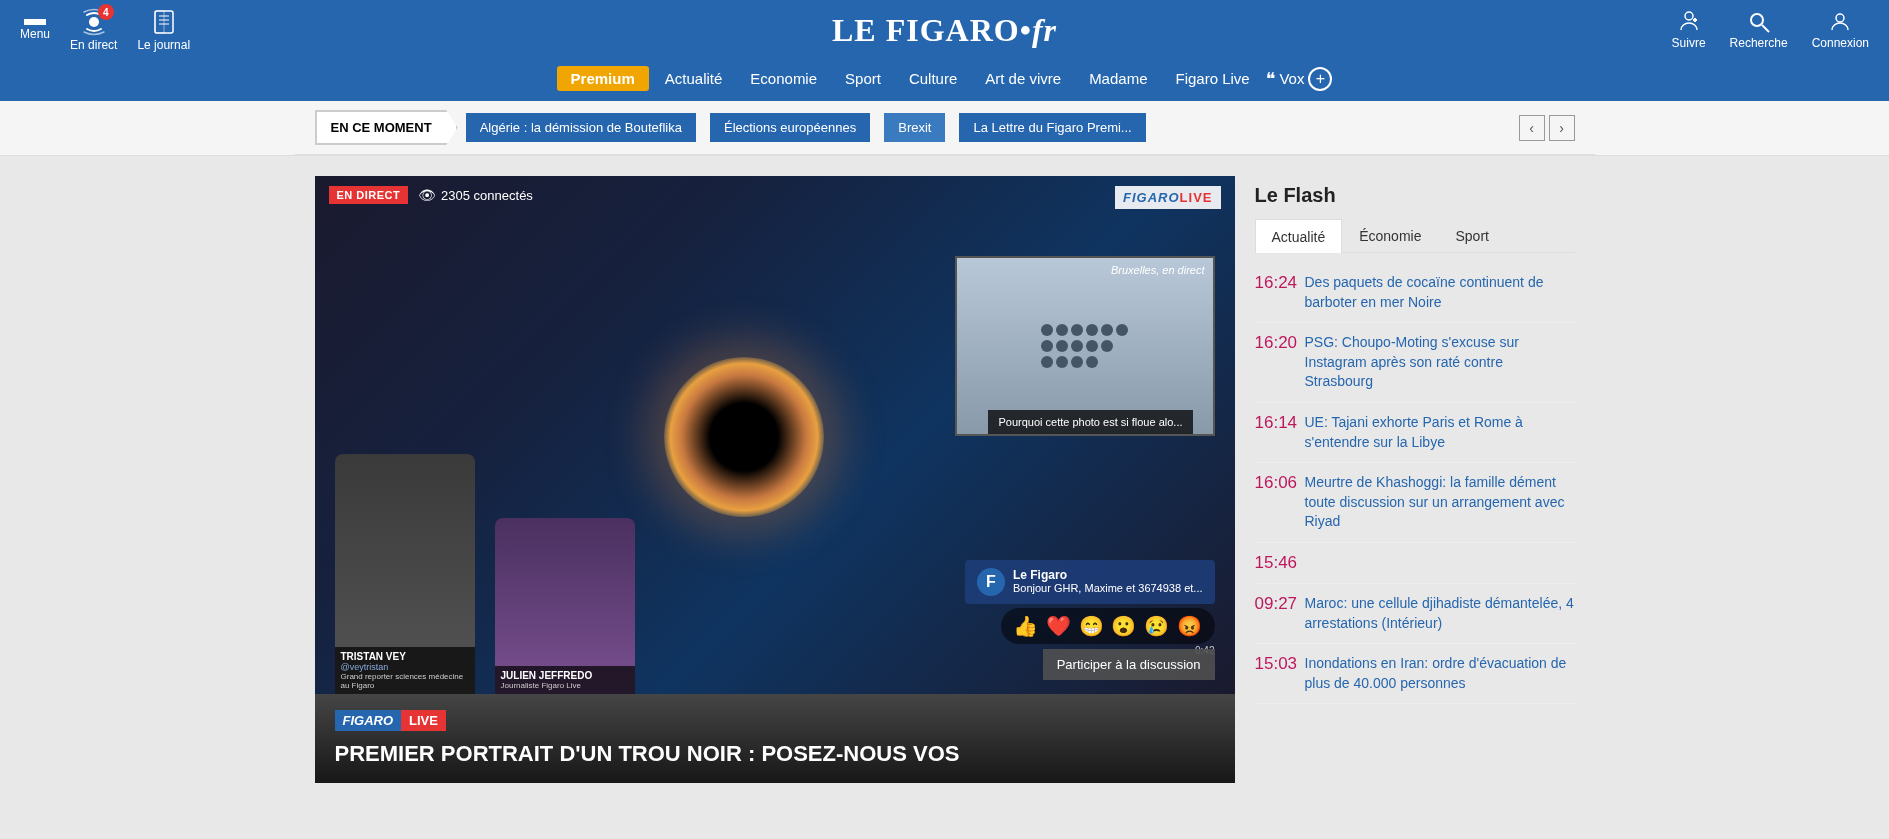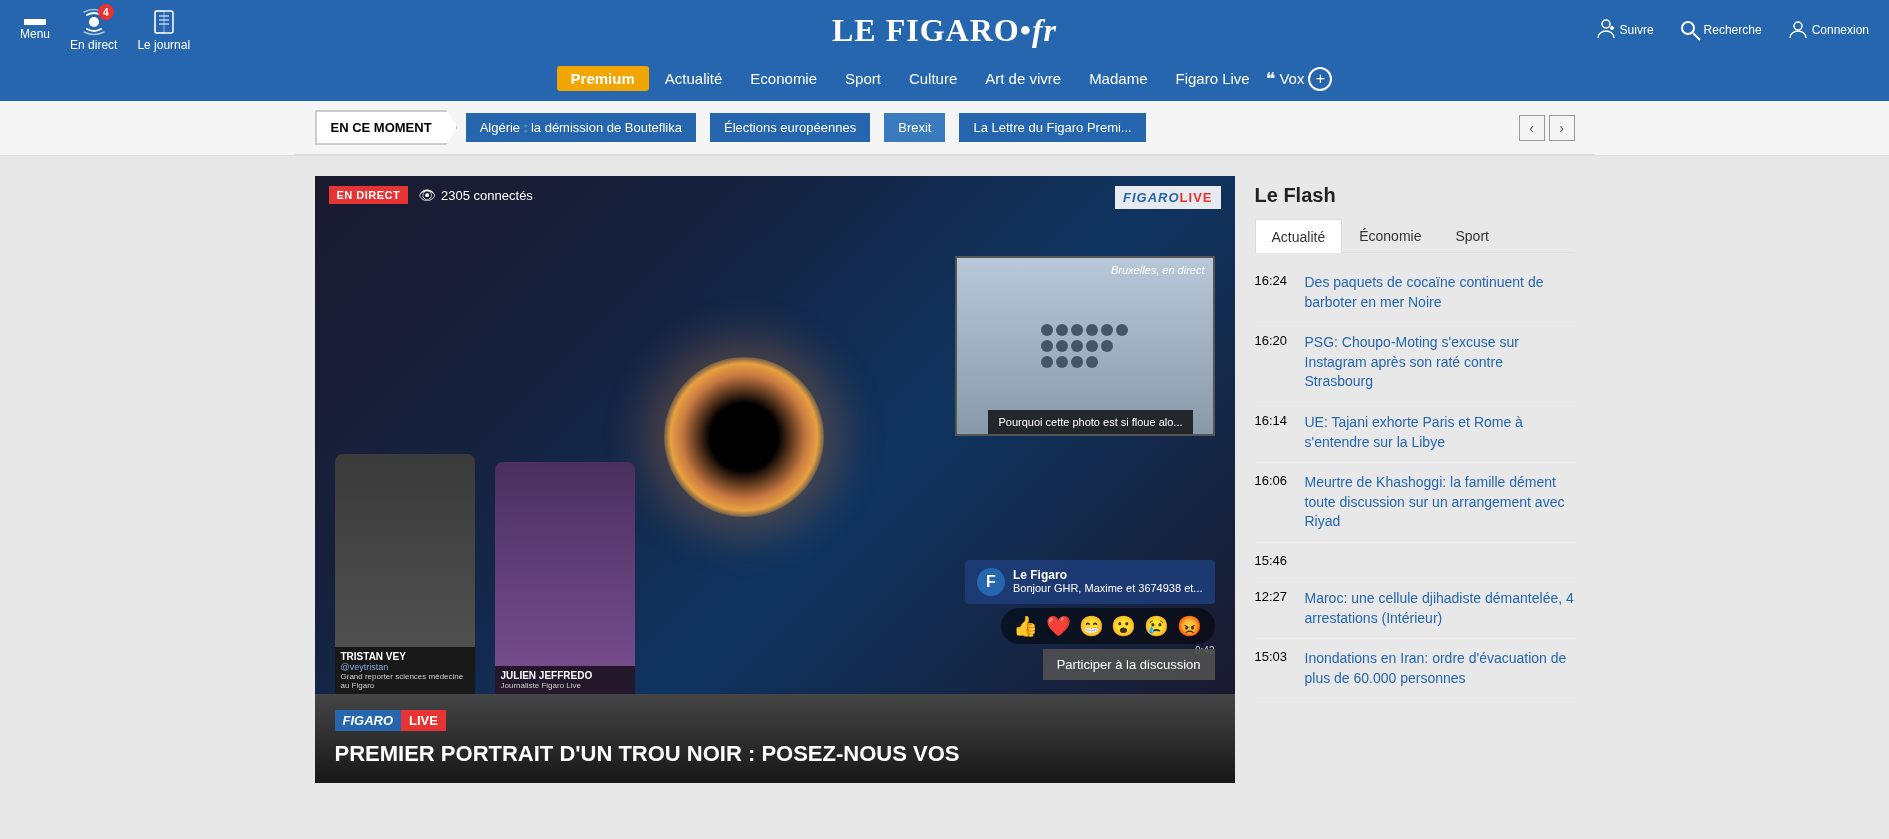--- a/index.html
+++ b/index.html
@@ -101,20 +101,21 @@
       font-style: italic;
       font-family: Georgia, serif;
     }
     .header-right {
       display: flex;
       align-items: center;
       gap: 24px;
     }
     .header-right-btn {
       display: flex;
+      flex-direction: column;
       align-items: center;
       cursor: pointer;
       font-size: 12px;
       color: white;
       gap: 2px;
     }
     .header-right-btn svg {
       width: 24px;
       height: 24px;
     }
@@ -555,22 +556,22 @@
       flex-direction: column;
     }
     .flash-item {
       display: flex;
       gap: 12px;
       padding: 10px 0;
       border-bottom: 1px solid #eee;
       align-items: flex-start;
     }
     .flash-time {
-      color: #000000;
-      font-size: 13px;
+      color: #be185d;
+      font-size: 17px;
       flex-shrink: 0;
       width: 38px;
       font-weight: 500;
     }
     .flash-text {
       font-size: 14px;
       color: #2566af;
       line-height: 1.4;
       cursor: pointer;
     }
@@ -748,21 +749,21 @@
           <div class="presenter" style="margin-right:20px;">
             <div class="presenter-silhouette" style="background:linear-gradient(180deg,#3a3a3a,#555);width:140px;height:240px;">
               <div class="presenter-name-tag">
                 <div class="name">TRISTAN VEY</div>
                 <div class="twitter">@veytristan</div>
                 <div class="role">Grand reporter sciences médecine au Figaro</div>
               </div>
             </div>
           </div>
           <div class="presenter">
-            <div class="presenter-silhouette" style="background:linear-gradient(180deg,#4a3060,#7a5090);width:140px;height:232px;">
+            <div class="presenter-silhouette" style="background:linear-gradient(180deg,#4a3060,#7a5090);width:140px;height:176px;">
               <div class="presenter-name-tag">
                 <div class="name">JULIEN JEFFREDO</div>
                 <div class="role">Journaliste Figaro Live</div>
               </div>
             </div>
           </div>
         </div>
       </div>
 
       <div class="video-overlay-top">
@@ -808,22 +809,22 @@
         <span class="flash-text">UE: Tajani exhorte Paris et Rome à s'entendre sur la Libye</span>
       </div>
       <div class="flash-item">
         <span class="flash-time">16:06</span>
         <span class="flash-text">Meurtre de Khashoggi: la famille dément toute discussion sur un arrangement avec Riyad</span>
       </div>
       <div class="flash-item">
         <span class="flash-time">15:46</span>
       </div>
       <div class="flash-item">
-        <span class="flash-time">12:27</span>
+        <span class="flash-time">09:27</span>
         <span class="flash-text">Maroc: une cellule djihadiste démantelée, 4 arrestations (Intérieur)</span>
       </div>
       <div class="flash-item">
         <span class="flash-time">15:03</span>
-        <span class="flash-text">Inondations en Iran: ordre d'évacuation de plus de 60.000 personnes</span>
+        <span class="flash-text">Inondations en Iran: ordre d'évacuation de plus de 40.000 personnes</span>
       </div>
     </div>
   </aside>
 </div>
 
 </body></html>

